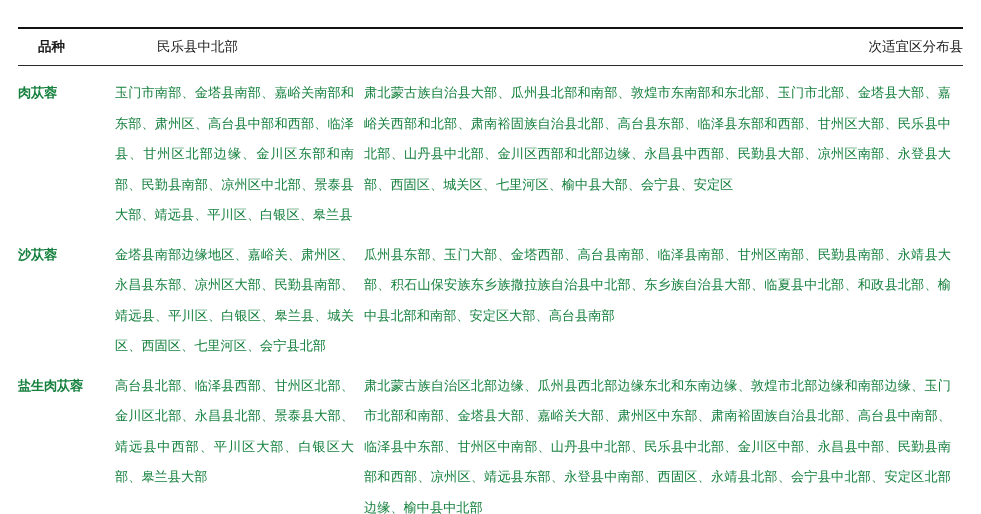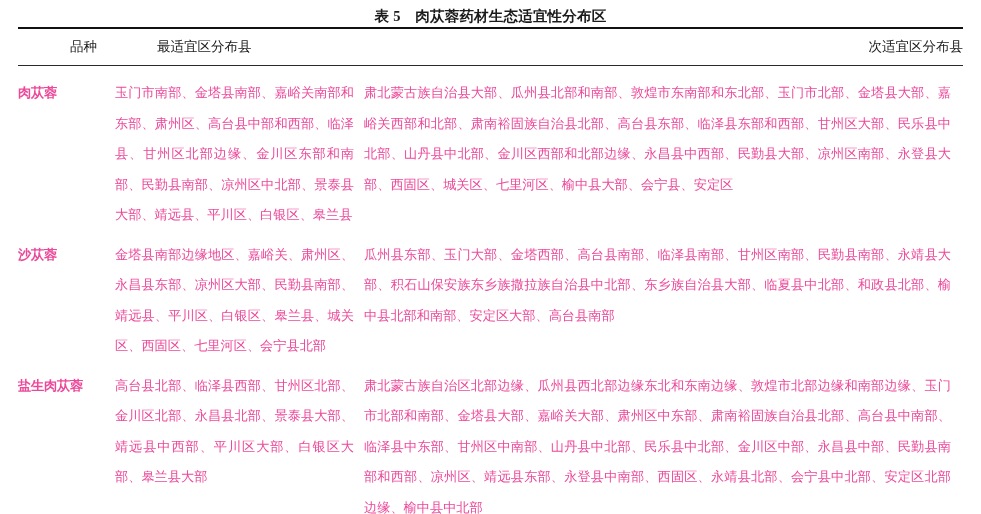--- a/index.html
+++ b/index.html
@@ -66,30 +66,30 @@
 
   
   .hdr td {
     font-size: 13.5px;
     font-weight: normal;
     color: #1b1b1b;
     padding: 9px 0 9px 0;
     vertical-align: middle;
     white-space: nowrap;
   }
-  .hdr .h-variety { text-align: right;   padding-left: 20px; }
+  .hdr .h-variety { text-align: left;   padding-left: 20px; font-weight: bold; }
   .hdr .h-best    { text-align: left;   padding-left: 60px; }
   .hdr .h-sub     { text-align: right;   padding-left: 223px; }
 
   
   .body-row td {
     font-size: 13.2px;
     line-height: 30.5px;
     vertical-align: top;
-    color: #ec4899;
+    color: #15803d;
     padding: 0;
   }
   .body-row .v-cell {
     font-weight: bold;
     padding-left: 0px;
     white-space: nowrap;
     letter-spacing: -0.2px;
   }
   .body-row .best-cell {
     padding-left: 18px;
@@ -109,36 +109,35 @@
   .row-pad-top    { height: 12px; }
   .row-pad-bottom { height: 9px; }
 
   .spacer-cell { padding: 0 !important; line-height: 0; font-size: 0; }
 </style>
 </head>
 <body>
 
 <div class="page">
 
-  <div class="table-title">表 5　肉苁蓉药材生态适宜性分布区</div>
 
   <div class="table-wrap">
 
     <div class="rule-top"></div>
 
     <table class="grid">
       <colgroup>
         <col class="c-variety">
         <col class="c-best">
         <col class="c-sub">
       </colgroup>
       <tbody>
         <tr class="hdr">
           <td class="h-variety">品种</td>
-          <td class="h-best">最适宜区分布县</td>
+          <td class="h-best">民乐县中北部</td>
           <td class="h-sub">次适宜区分布县</td>
         </tr>
       </tbody>
     </table>
 
     <div class="rule-mid"></div>
 
     <table class="grid">
       <colgroup>
         <col class="c-variety">

